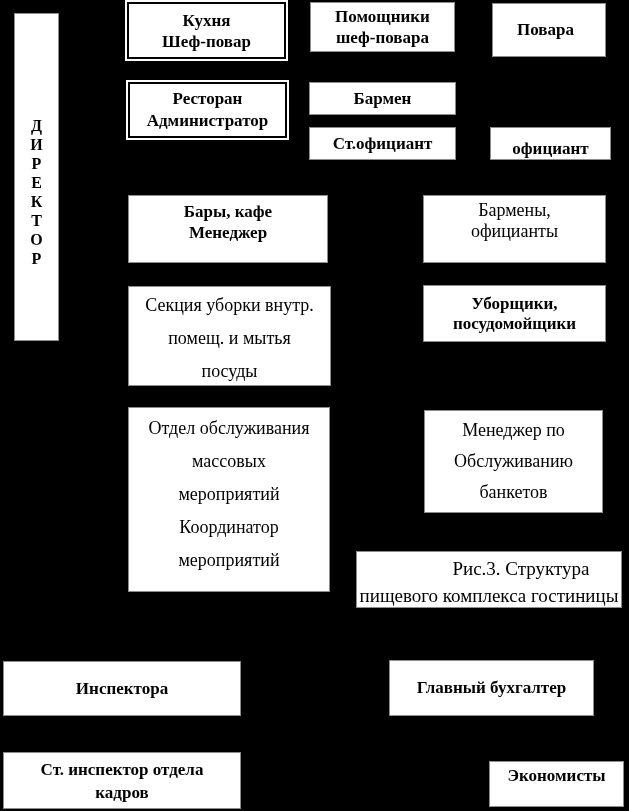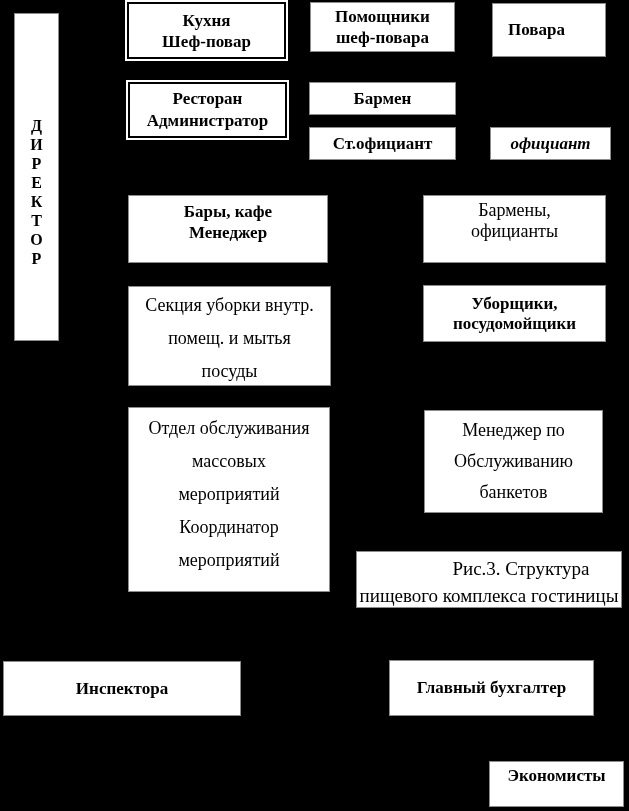--- a/index.html
+++ b/index.html
@@ -27,26 +27,26 @@
     box-shadow: 0 0 0 2px #ffffff;
   }
   .bold { font-weight: bold; }
 
   #director { left:14px; top:13px; width:45px; height:328px;
               justify-content:center; padding-top:30px;
               font-weight:bold; font-size:16px; line-height:19px; }
 
   #kitchen    { left:127px; top:2px;  width:159px; height:57px; justify-content:center; font-size:17px; line-height:21px; }
   #assistants { left:310px; top:2px;  width:145px; height:50px; justify-content:center; font-size:17px; line-height:21px; }
-  #cooks      { left:492px; top:3px;  width:114px; height:54px; justify-content:center; align-items:flex-start; padding-left:15px; font-size:17px; }
+  #cooks      { left:492px; top:3px;  width:114px; height:54px; justify-content:center; align-items:flex-start; padding-left:24px; font-size:17px; }
 
   #restaurant { left:128px; top:82px;  width:159px; height:56px; justify-content:center; font-size:17px; line-height:22px; }
   #barman     { left:309px; top:82px;  width:147px; height:33px; justify-content:center; font-size:17px; }
   #sr-waiter  { left:309px; top:127px; width:147px; height:33px; justify-content:center; font-size:17px; }
-  #waiter     { left:490px; top:127px; width:121px; height:33px; justify-content:center; font-size:17px;font-style:italic; }
+  #waiter     { left:490px; top:127px; width:121px; height:33px; justify-content:flex-end; font-size:17px; }
 
   #bars-cafe  { left:128px; top:195px; width:200px; height:68px; padding-top:5px; font-size:17px; line-height:21px; }
   #barmeny    { left:423px; top:195px; width:183px; height:68px; padding-top:4px; font-size:18px; line-height:21px; }
 
   #cleaning   { left:128px; top:286px; width:203px; height:100px; padding-top:2px; font-size:18px; line-height:33px; }
   #cleaners   { left:423px; top:285px; width:183px; height:57px; justify-content:center; font-size:17px; line-height:20px; }
 
   #events     { left:128px; top:407px; width:202px; height:185px; padding-top:4px; font-size:18px; line-height:33px; }
   #banquet    { left:424px; top:410px; width:179px; height:103px; padding-top:4px; font-size:18px; line-height:31px; }
 
@@ -150,19 +150,23 @@
   </div>
 
   <div class="box bold" id="inspectors">
     <div>Инспектора</div>
   </div>
 
   <div class="box bold" id="chief-accountant">
     <div>Главный бухгалтер</div>
   </div>
 
+  <div class="box bold" id="senior-inspector">
+    <div>Ст. инспектор отдела</div>
+    <div>кадров</div>
+  </div>
 
 
   <div class="box bold" id="economists">
     <div>Экономисты</div>
   </div>
 
 </div>
 
 </body></html>

